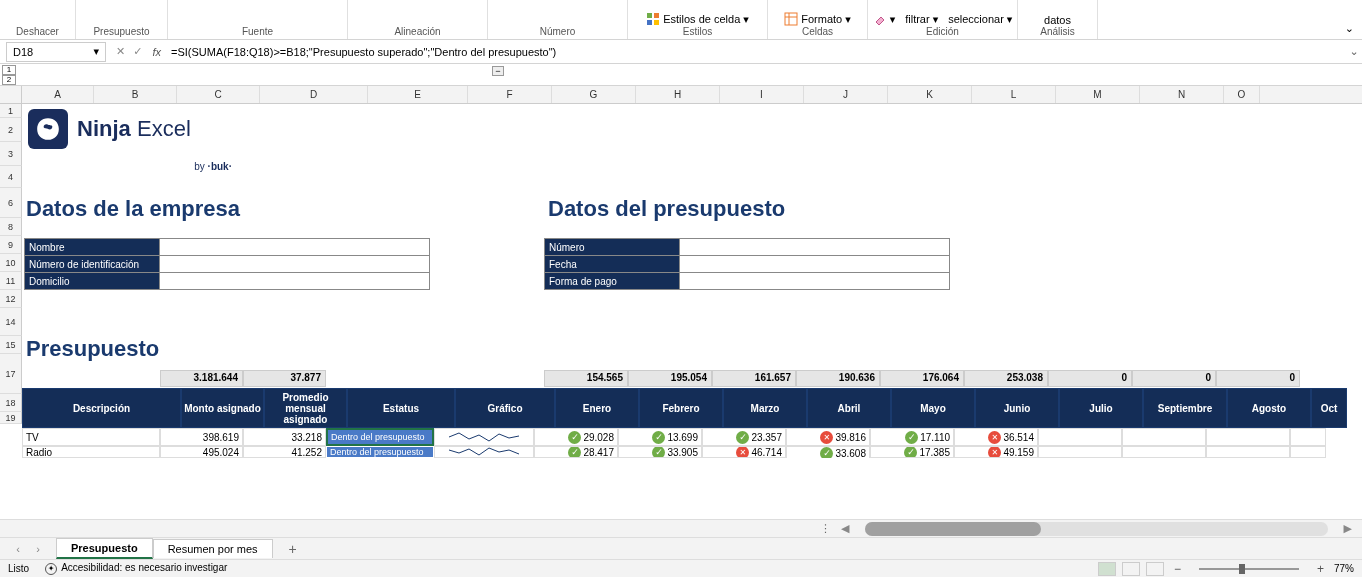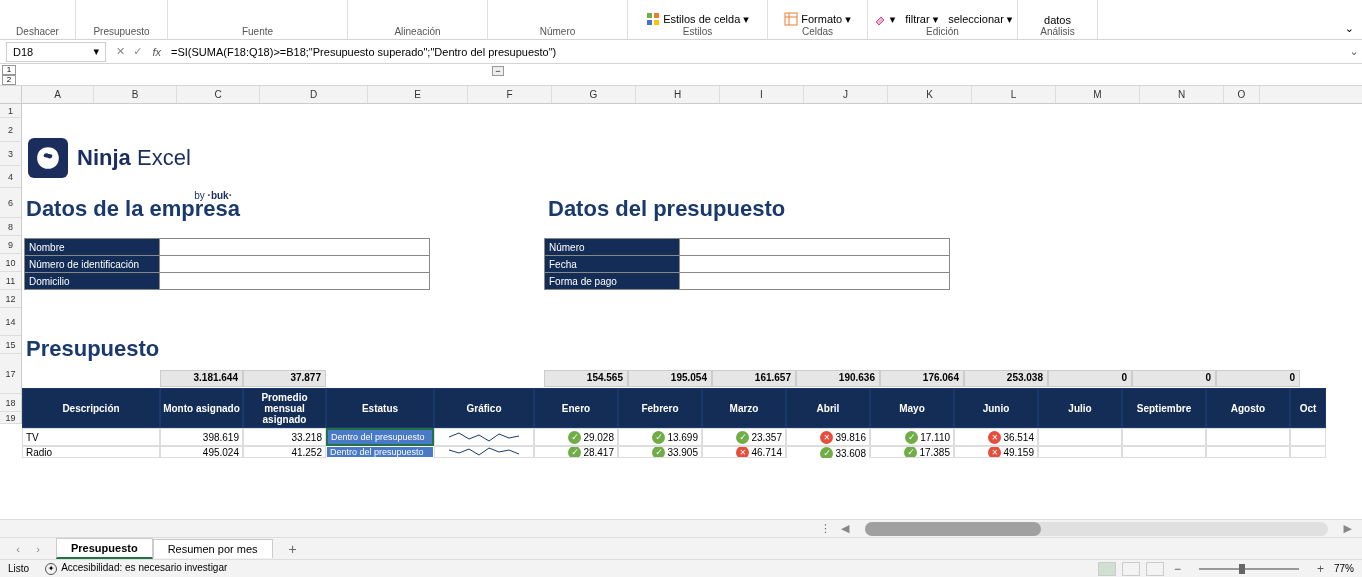--- a/index.html
+++ b/index.html
@@ -37,21 +37,21 @@
 .row-head { border-bottom: 1px solid #ddd; border-right: 1px solid #ccc; font-size: 9px; text-align: center; background: #f3f3f3; color: #333; display: flex; align-items: center; justify-content: center; }
 .cells { flex: 1; position: relative; overflow: hidden; }
 
 
 .wA{width:72px}.wB{width:83px}.wC{width:83px}.wD{width:108px}.wE{width:100px}.wF{width:84px}.wG{width:84px}.wH{width:84px}.wI{width:84px}.wJ{width:84px}.wK{width:84px}.wL{width:84px}.wM{width:84px}.wN{width:84px}.wO{width:36px}
 
 
 .h1{height:14px}.h2{height:24px}.h3{height:24px}.h4{height:22px}.h6{height:30px}.h8{height:18px}.h9{height:18px}.h10{height:18px}.h11{height:18px}.h12{height:18px}.h14{height:28px}.h15{height:18px}.h17{height:40px}.h18{height:18px}.h19{height:12px}
 
 
-.logo-block { position: absolute; left: 6px; top: 34px; width: 200px; height: 55px; }
+.logo-block { position: absolute; left: 6px; top: 5px; width: 200px; height: 55px; }
 .logo-ico { width: 40px; height: 40px; background: #1a2d5c; border-radius: 6px; display: inline-flex; align-items: center; justify-content: center; vertical-align: middle; }
 .logo-ico svg { width: 26px; height: 26px; }
 .logo-txt { display: inline-block; vertical-align: middle; margin-left: 6px; font-size: 22px; color: #1a2d5c; }
 .logo-txt b { font-weight: 700; }
 .logo-sub { position: absolute; right: -4px; bottom: -8px; font-size: 10px; color: #1a2d5c; }
 
 .section-title { position: absolute; font-size: 22px; font-weight: 700; color: #1a3a6e; }
 
 .info-table { position: absolute; border-collapse: collapse; }
 .info-table td { border: 1px solid #888; font-size: 10px; padding: 2px 4px; height: 17px; margin-left: 28px; }
@@ -296,21 +296,21 @@
       <div class="totals-cell wH">161.657</div>
       <div class="totals-cell wI">190.636</div>
       <div class="totals-cell wJ">176.064</div>
       <div class="totals-cell wK">253.038</div>
       <div class="totals-cell wL">0</div>
       <div class="totals-cell wM">0</div>
       <div class="totals-cell wN">0</div>
     </div>
 
     <div class="header-row" style="left:0;top:284px">
-      <div class="header-cell" style="width:138px">Descripción</div>
+      <div class="header-cell" style="width:159px">Descripción</div>
       <div class="header-cell wB">Monto asignado</div>
       <div class="header-cell wC">Promedio mensual asignado</div>
       <div class="header-cell wD">Estatus</div>
       <div class="header-cell wE">Gráfico</div>
       <div class="header-cell wF">Enero</div>
       <div class="header-cell wG">Febrero</div>
       <div class="header-cell wH">Marzo</div>
       <div class="header-cell wI">Abril</div>
       <div class="header-cell wJ">Mayo</div>
       <div class="header-cell wK">Junio</div>

